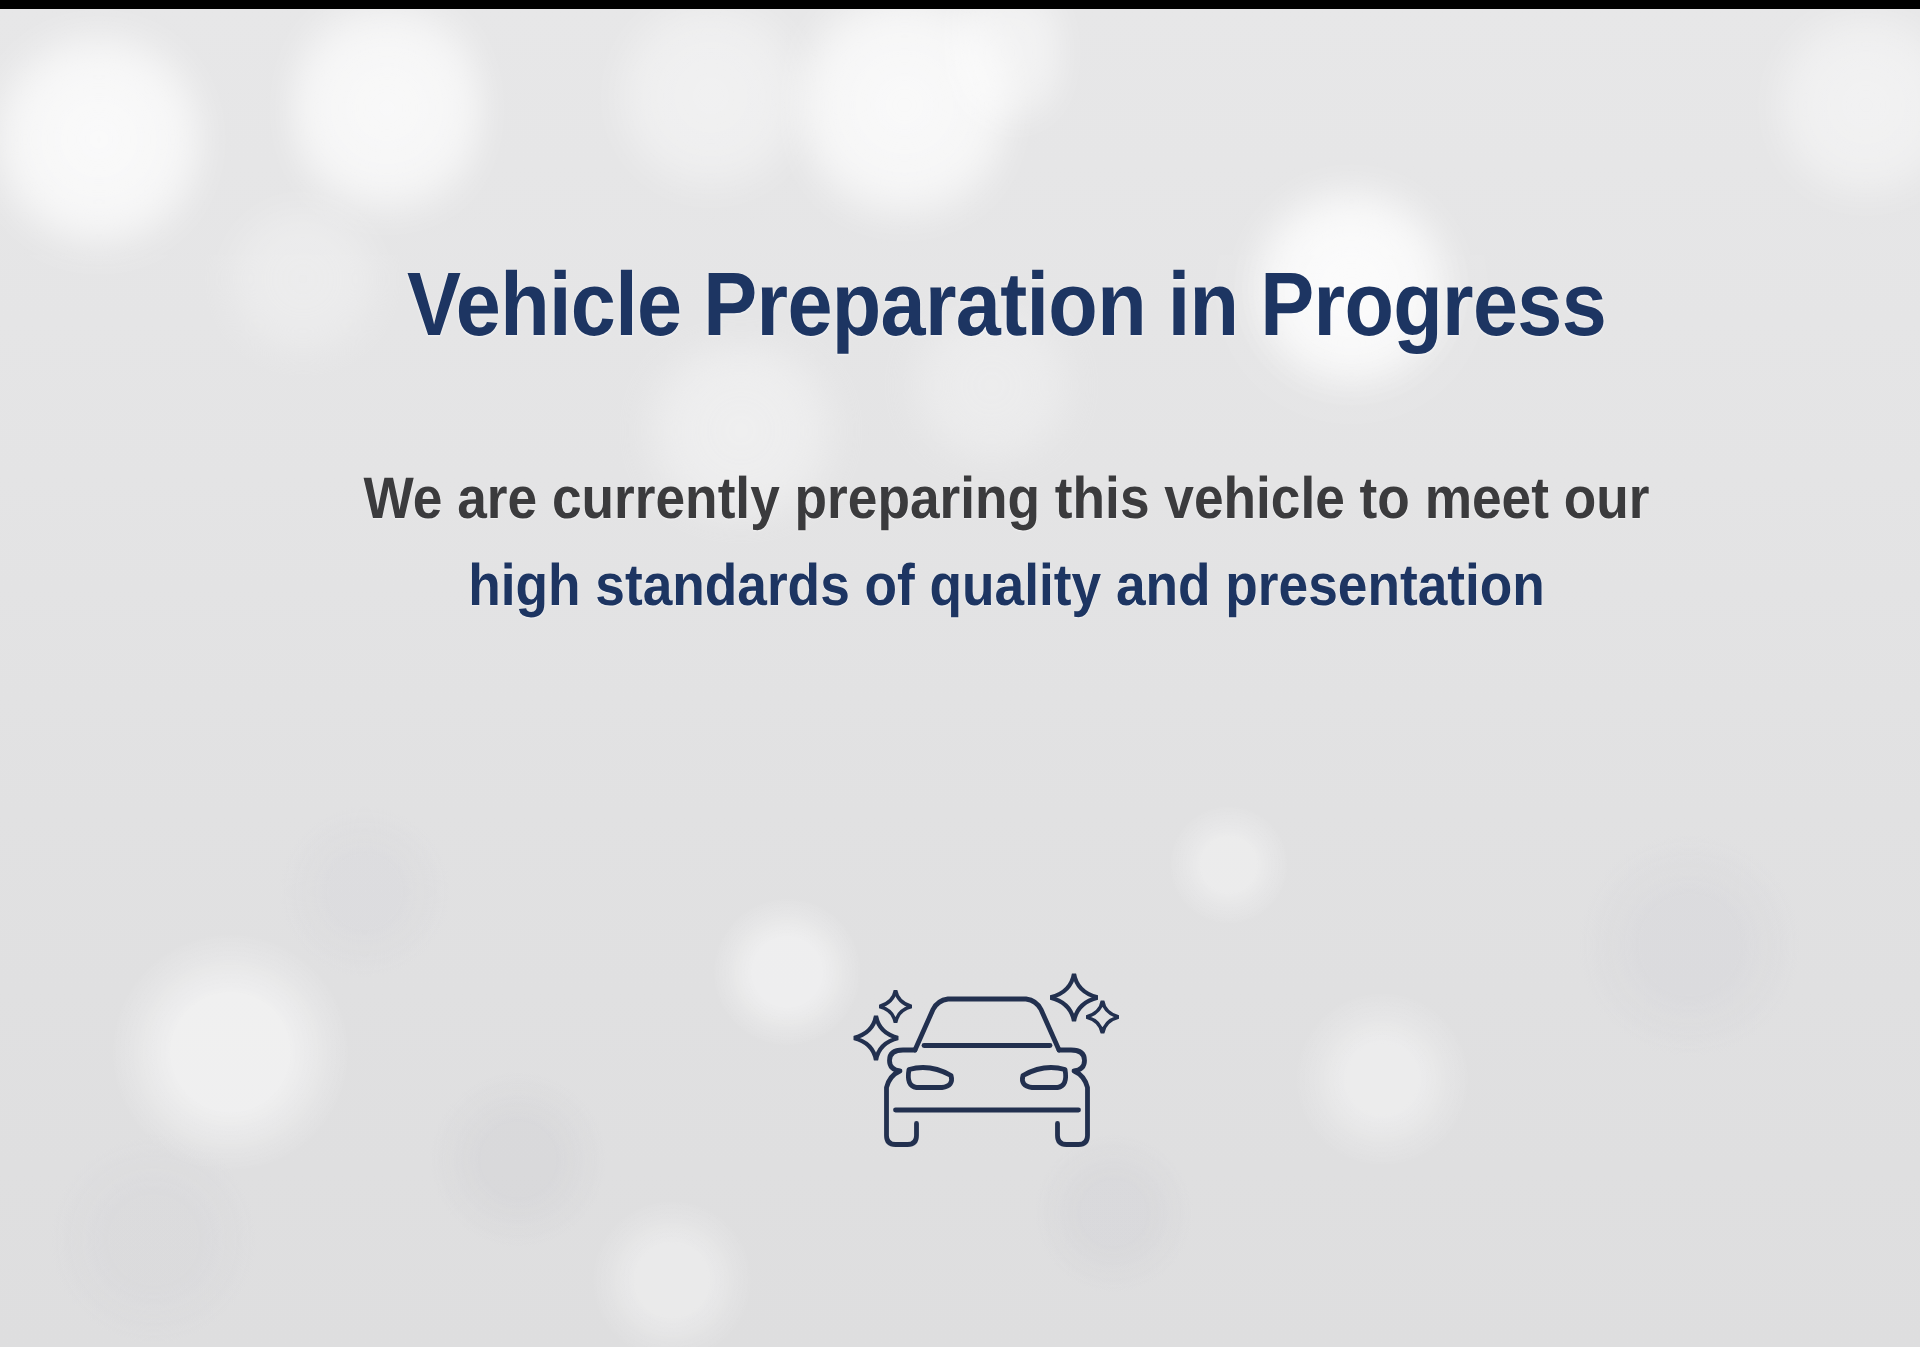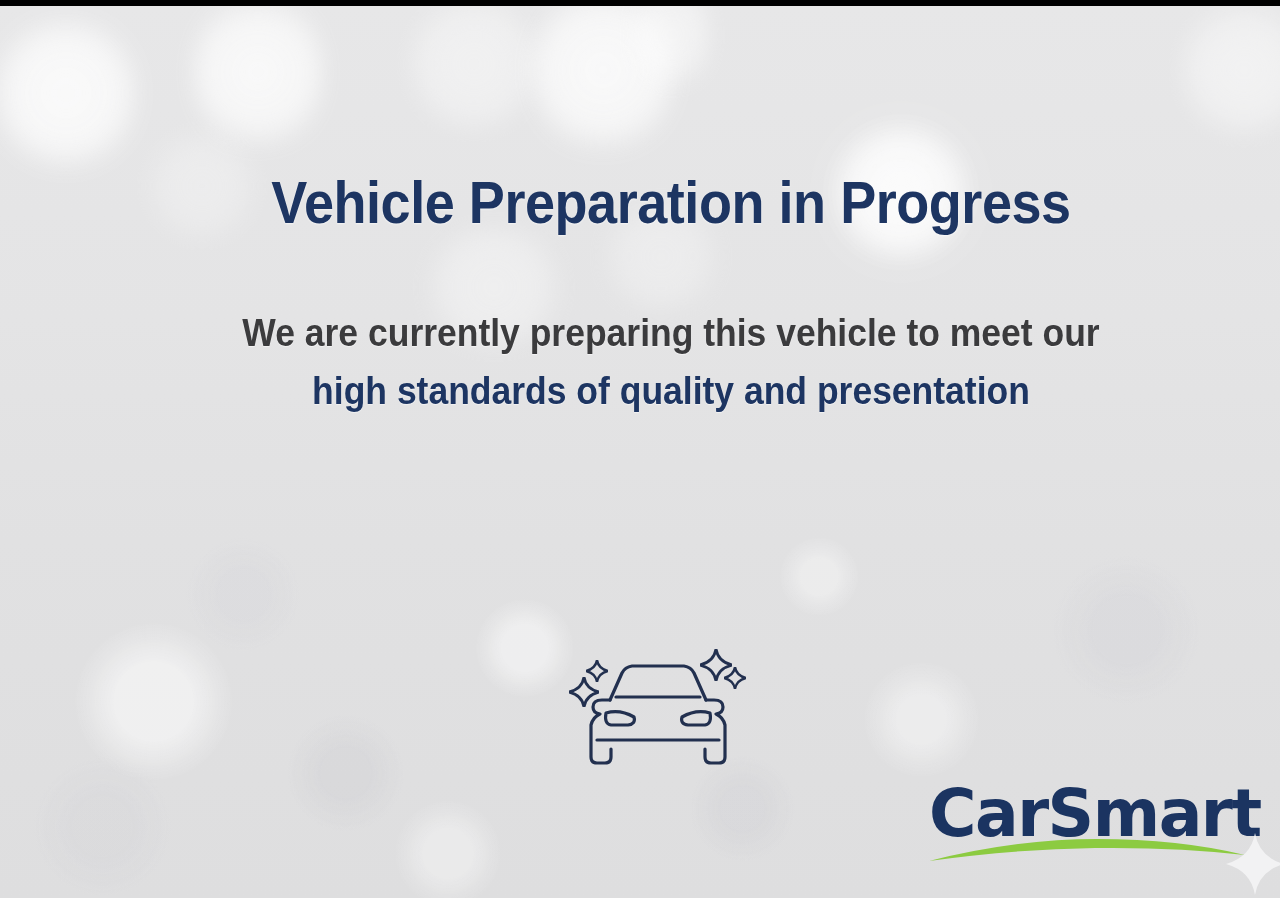--- a/index.html
+++ b/index.html
@@ -216,24 +216,15 @@
         <path d="M15 0 Q16.8 11.8 30 15 Q16.8 18.2 15 30 Q13.2 18.2 0 15 Q13.2 11.8 15 0 Z" fill="none" stroke="#22304f" stroke-width="2.8" stroke-linejoin="round"></path>
       </svg>
       <svg style="position:absolute;left:142px;top:4px;" width="32" height="32" viewBox="0 0 32 32">
         <path d="M16 0 Q18 12.6 32 16 Q18 19.4 16 32 Q14 19.4 0 16 Q14 12.6 16 0 Z" fill="none" stroke="#22304f" stroke-width="2.8" stroke-linejoin="round"></path>
       </svg>
       <svg style="position:absolute;left:166px;top:22px;" width="22" height="22" viewBox="0 0 22 22">
         <path d="M11 0 Q12.4 8.6 22 11 Q12.4 13.4 11 22 Q9.6 13.4 0 11 Q9.6 8.6 11 0 Z" fill="none" stroke="#22304f" stroke-width="2.4" stroke-linejoin="round"></path>
       </svg>
     </div>
 
-    <div class="logo">
-      <div class="logo-word">CarSmart</div>
-      <svg class="logo-swoosh" viewBox="0 0 320 26">
-        <path d="M2 24 Q90 2 170 2 Q252 2 318 18 Q250 10 168 11 Q88 12 2 24 Z" fill="#8ccb41"></path>
-      </svg>
-      <svg class="logo-star" viewBox="0 0 58 62">
-        <path d="M29 0 Q33 24 58 31 Q33 38 29 62 Q25 38 0 31 Q25 24 29 0 Z" fill="#f2f2f3"></path>
-      </svg>
-    </div>
 
   </div>
 </div>
 
 </body></html>

